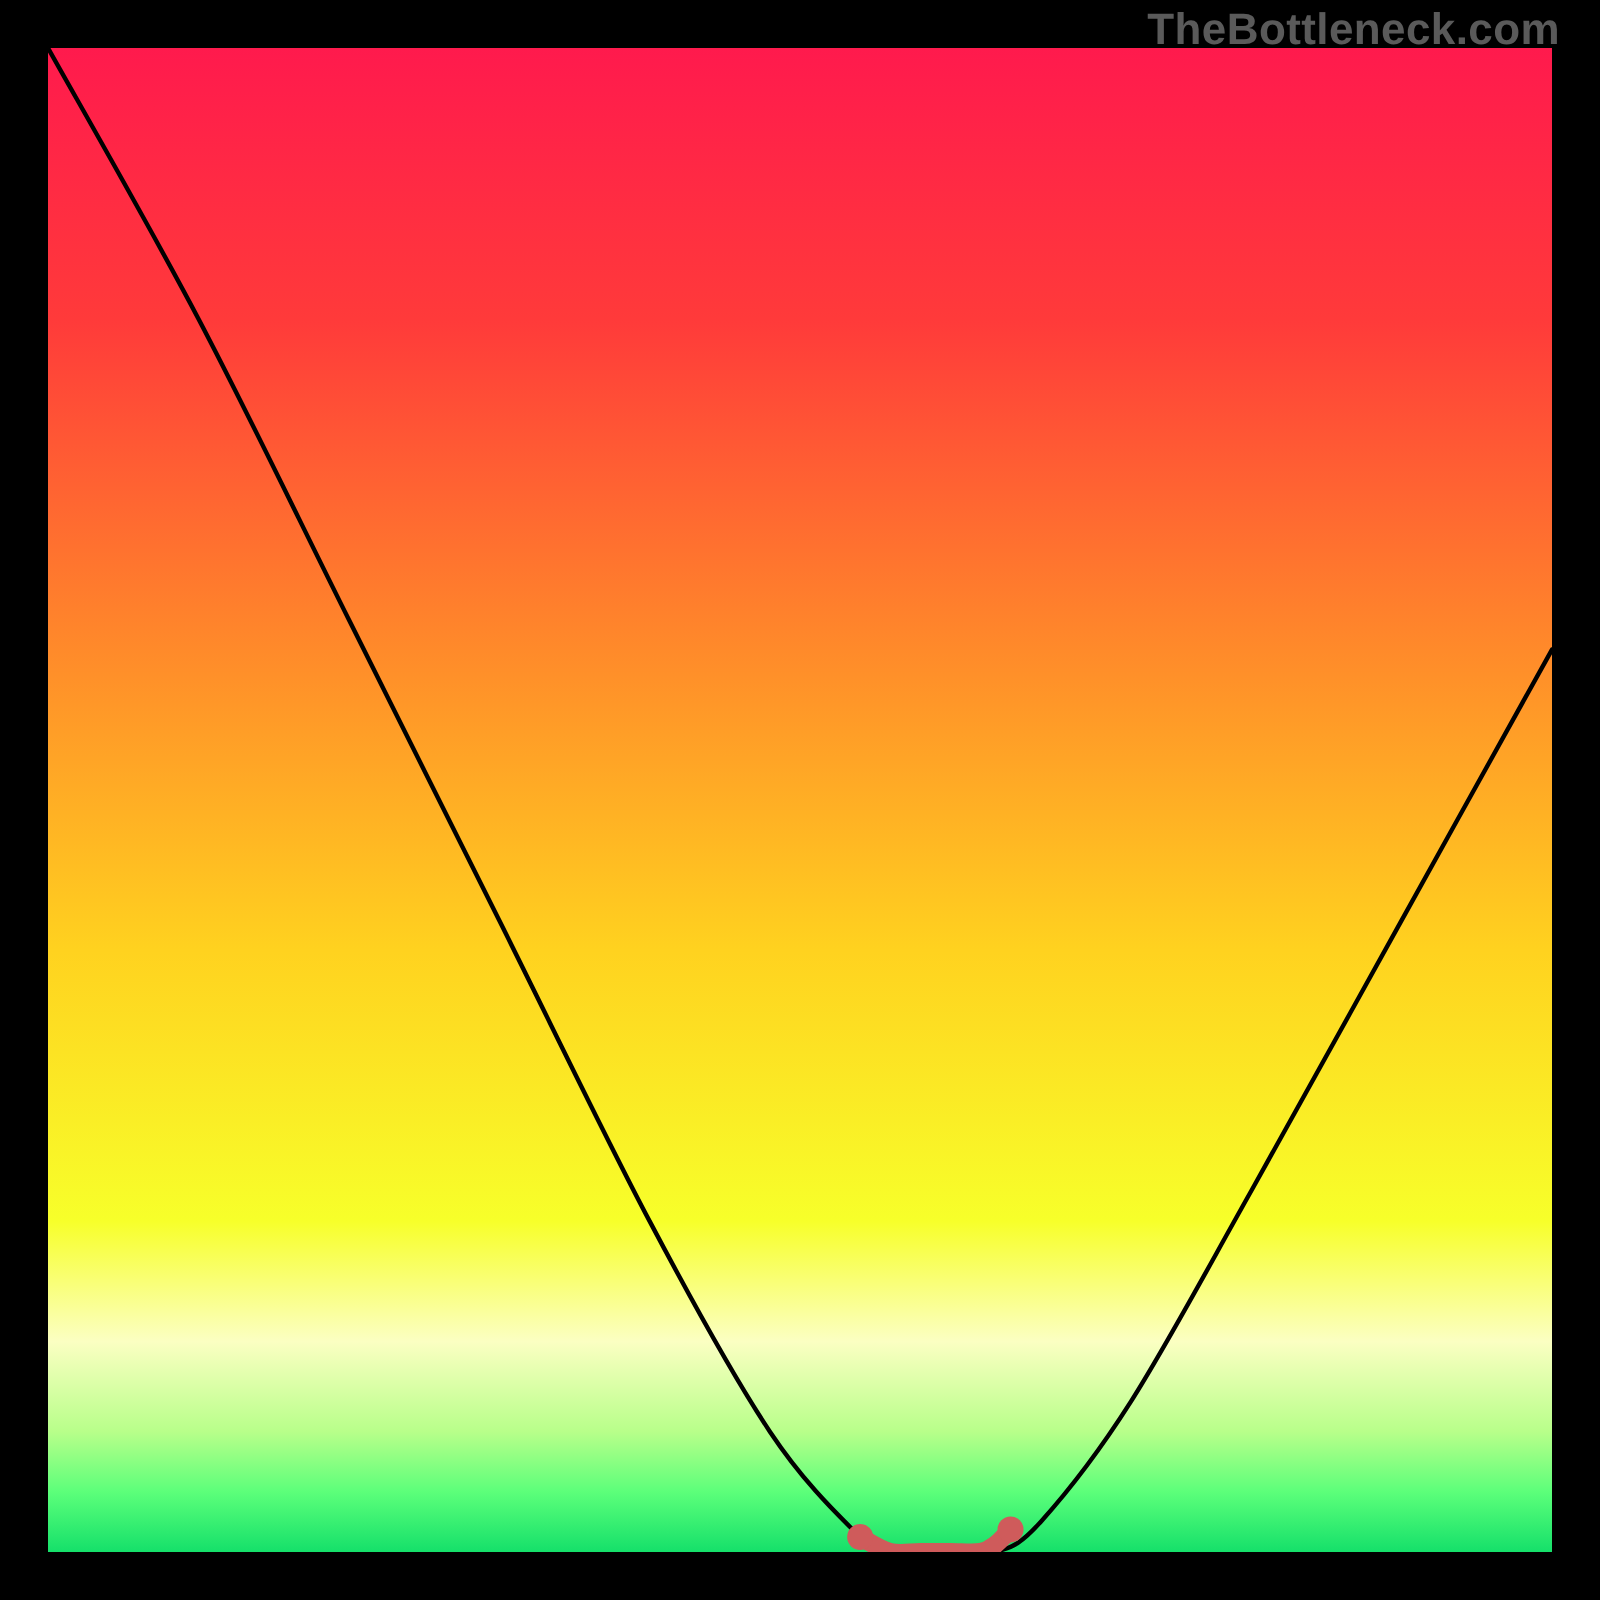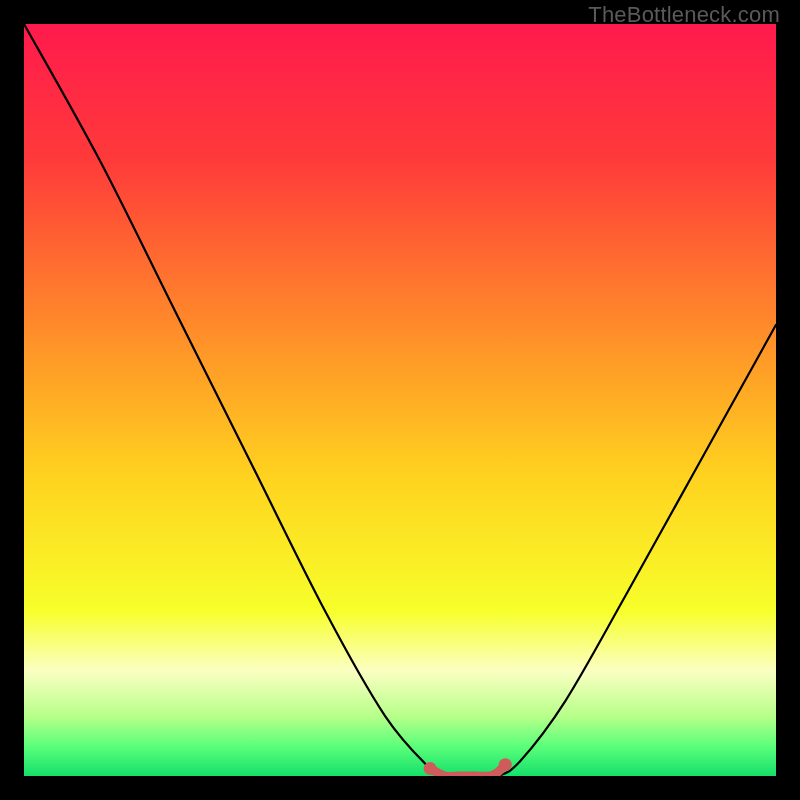--- a/index.html
+++ b/index.html
@@ -22,21 +22,21 @@
   .gradient {
     position: absolute;
     left: 0; top: 0; right: 0; bottom: 0;
   }
   .watermark {
     position: absolute;
     top: 2px;
     right: 20px;
     color: #5a5a5a;
     font-size: 22px;
-    font-weight: 400;
+    font-weight: 700;
     letter-spacing: 0.2px;
   }
   svg.curve {
     position: absolute;
     left: 0; top: 0;
     width: 752px;
     height: 752px;
     pointer-events: none;
   }
 </style>

